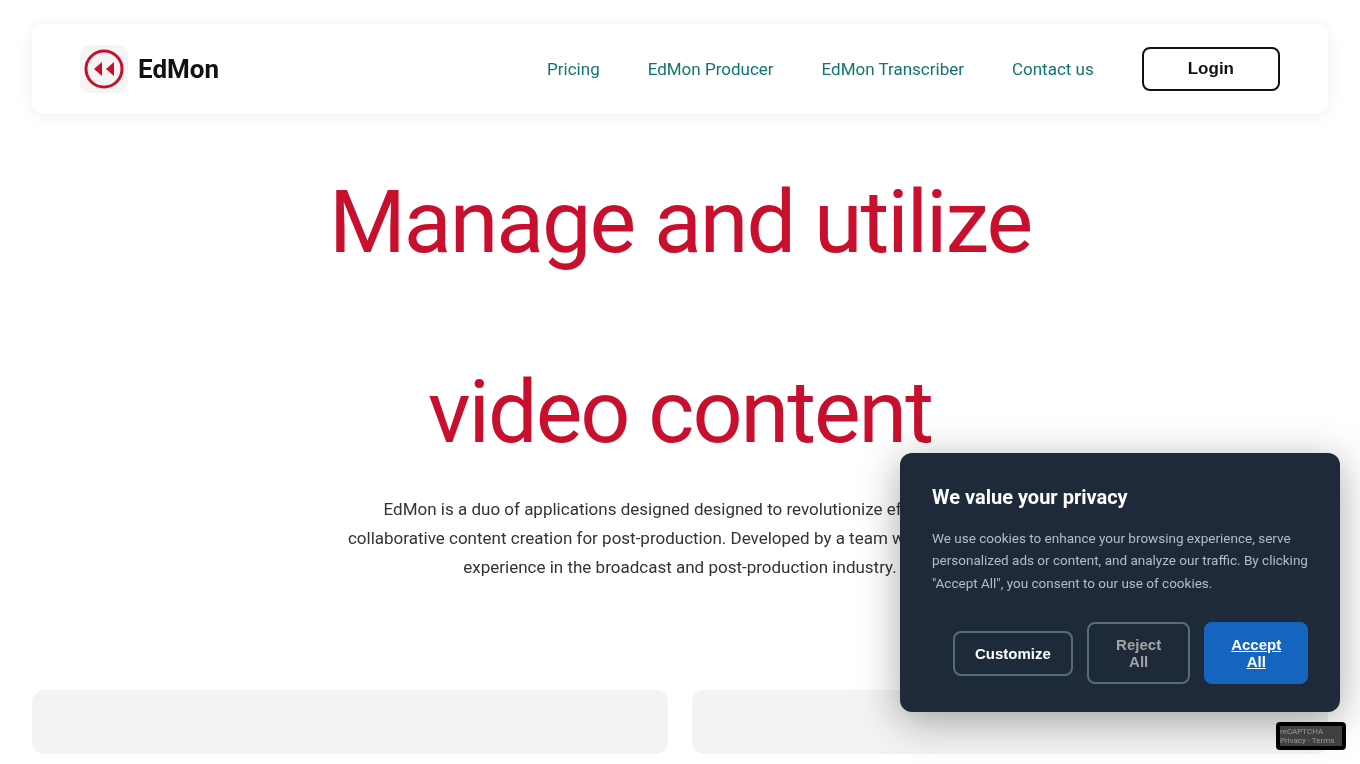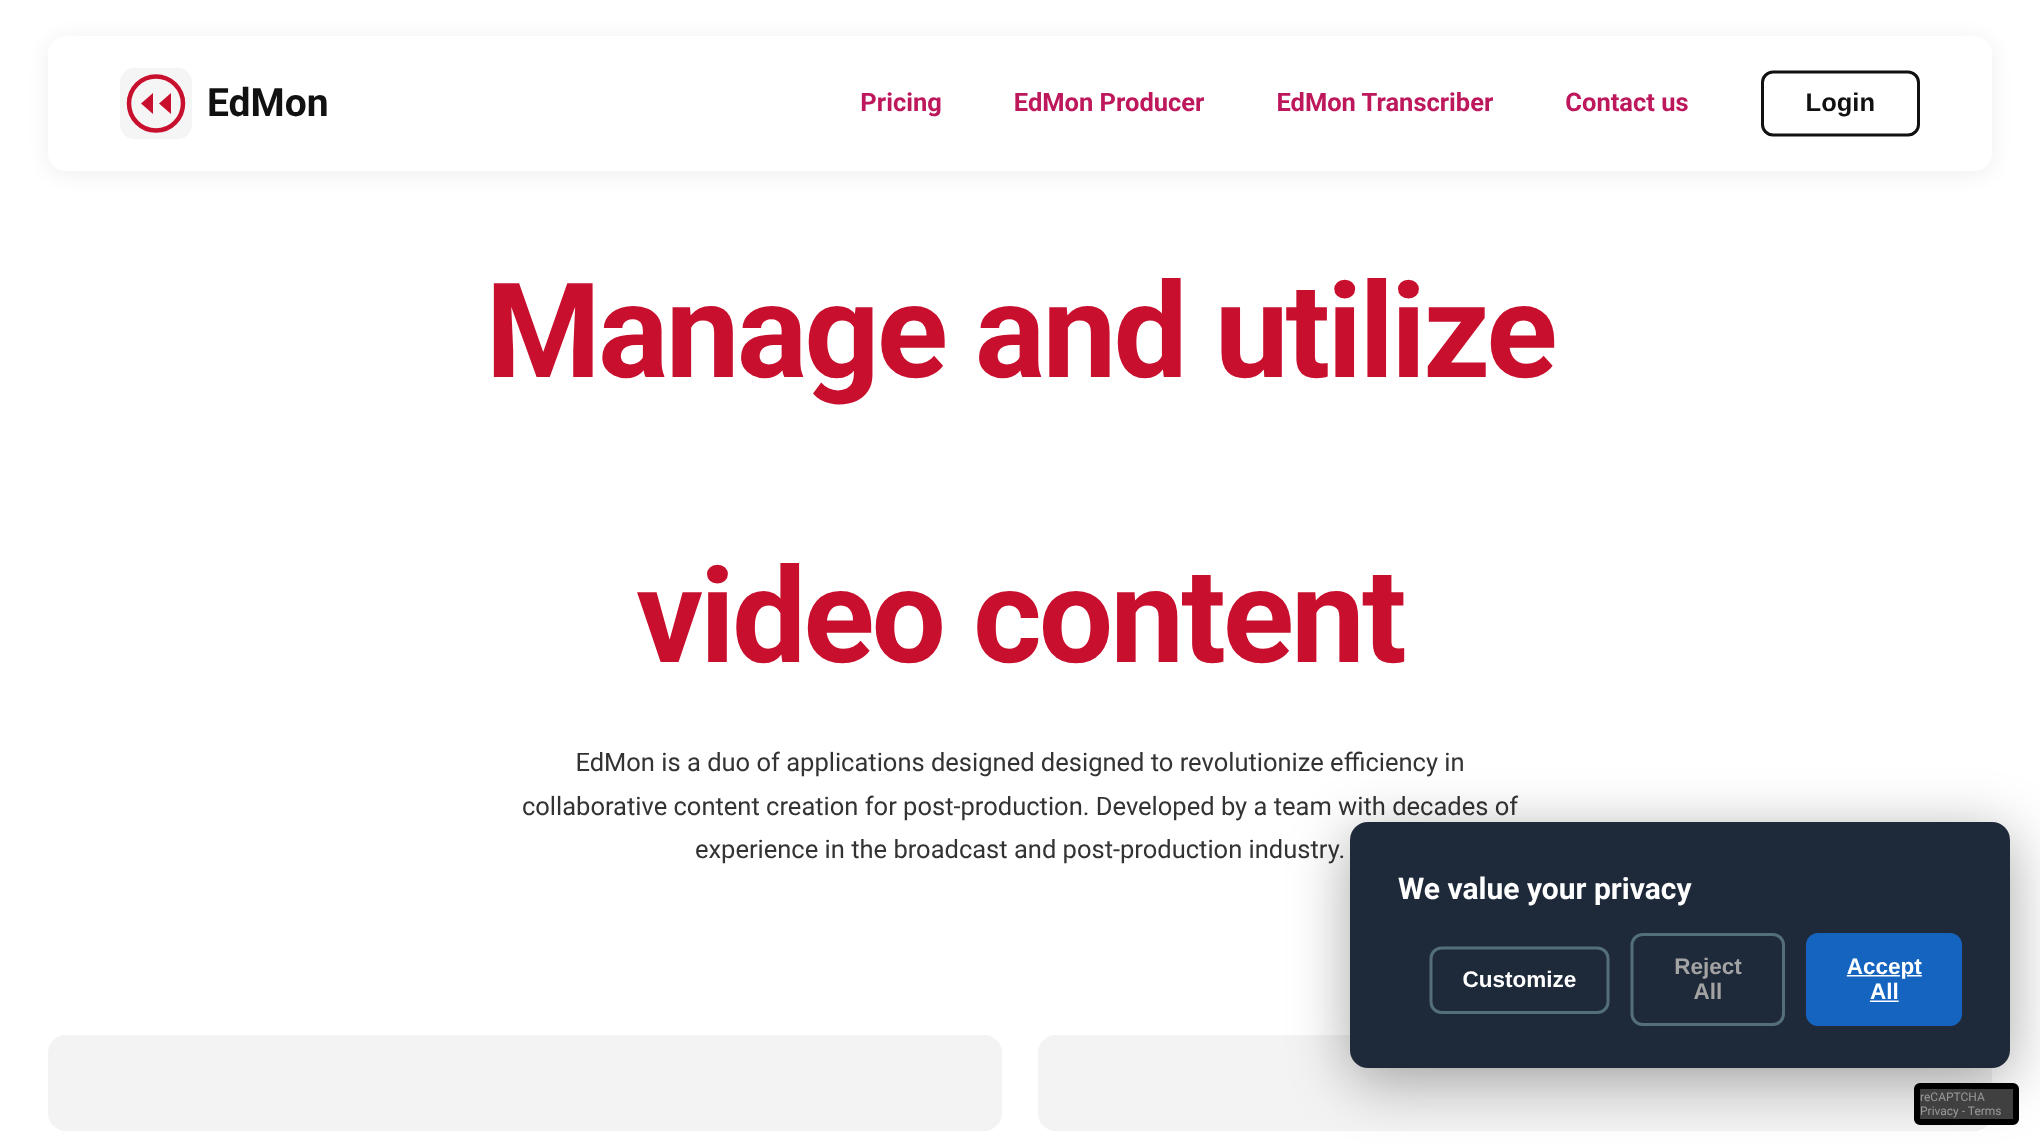--- a/index.html
+++ b/index.html
@@ -48,46 +48,46 @@
     }
 
     .nav-links {
       display: flex;
       align-items: center;
       gap: 48px;
     }
 
     .nav-link {
       font-size: 17px;
-      font-weight: 700;
-      color: #be185d;
+      font-weight: 400;
+      color: #0f766e;
       text-decoration: none;
       cursor: pointer;
     }
 
     .nav-login-btn {
       font-size: 17px;
       font-weight: 600;
       color: #111;
       background: transparent;
       border: 2px solid #111;
       border-radius: 8px;
-      padding: 10px 28px;
+      padding: 10px 44px;
       cursor: pointer;
     }
 
     
     .hero {
       text-align: center;
       padding: 60px 20px 40px 20px;
     }
 
     .hero-title {
       font-size: 88px;
-      font-weight: 700;
+      font-weight: 400;
       color: #c8102e;
       line-height: 1.08;
       letter-spacing: -2px;
       margin-bottom: 36px;
     }
 
     .hero-description {
       font-size: 17px;
       color: #333;
       max-width: 680px;
@@ -246,20 +246,21 @@
 </section>
 
 <div class="cards-row">
   <div class="card-hint"></div>
   <div class="card-hint"></div>
 </div>
 
 <div class="cookie-overlay">
   <div class="cookie-banner">
     <h2 class="cookie-title">We value your privacy</h2>
+    <p class="cookie-body">We use cookies to enhance your browsing experience, serve personalized ads or content, and analyze our traffic. By clicking "Accept All", you consent to our use of cookies.</p>
     <div class="cookie-buttons">
       <button class="btn-customize">Customize</button>
       <button class="btn-reject">Reject All</button>
       <button class="btn-accept">Accept All</button>
     </div>
   </div>
 </div>
 
 <div class="recaptcha-badge">
   <span>reCAPTCHA Privacy - Terms</span>

